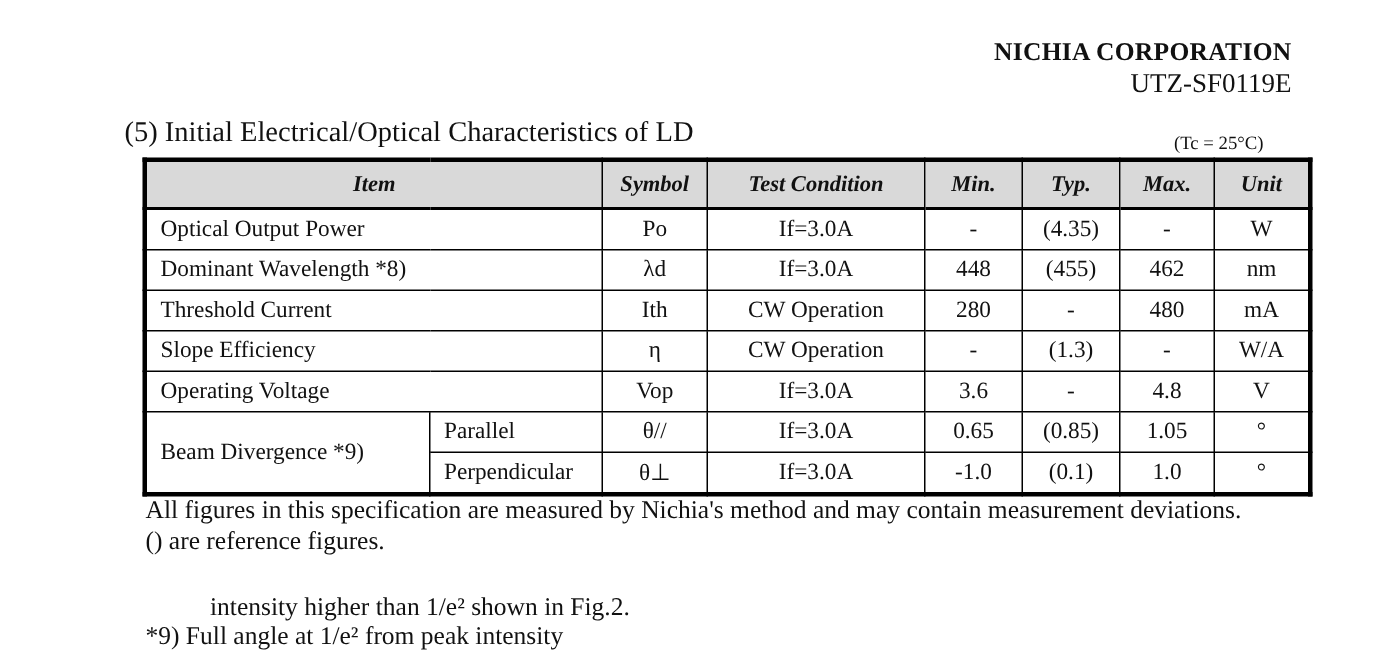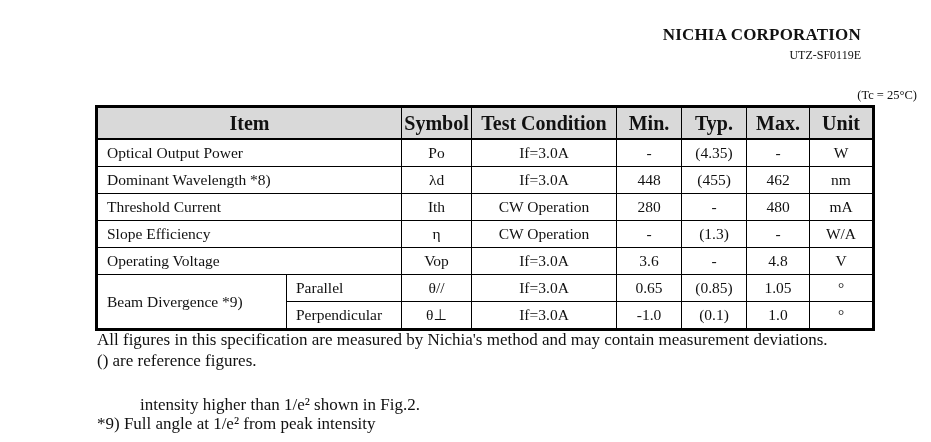--- a/index.html
+++ b/index.html
@@ -3,33 +3,33 @@
 <meta charset="utf-8">
 <style>
   html,body { margin:0; padding:0; background:#ffffff; }
   .page {
     position:relative; width:931px; height:442px; background:#ffffff;
     font-family:"Liberation Serif", serif; color:#111; overflow:hidden;
   }
   
   .corp-header { position:absolute; top:25px; right:70px; text-align:right; line-height:20px; }
   .corp-name { font-weight:bold; font-size:17px; letter-spacing:0.2px; }
-  .doc-number { font-size:12px; }
+  .doc-number { font-size:18px; }
 
   
   .sec-title { position:absolute; left:83px; top:78px; font-size:19px; white-space:nowrap; }
-  .sec-cond  { position:absolute; left:820px; top:88px; width:97px; text-align:right; font-size:12.5px; white-space:nowrap; }
+  .sec-cond  { position:absolute; left:764px; top:88px; width:97px; text-align:center; font-size:12.5px; white-space:nowrap; }
 
   
   .tbl-wrap { position:absolute; left:95px; top:105px; }
   table.spec { border-collapse:collapse; table-layout:fixed; width:777px; border:3px solid #000; }
   table.spec th, table.spec td { border:1px solid #000; overflow:hidden; white-space:nowrap; padding:0; }
   table.spec th {
-    background:#d9d9d9; height:30px; font-size:20px; font-weight:bold;
-    text-align:center; border-bottom:2px solid #000;
+    background:#d9d9d9; height:30px; font-size:15px; font-weight:bold;
+    text-align:center; border-bottom:2px solid #000;font-style:italic;
   }
   table.spec td { height:26px; font-size:15.5px; text-align:center;margin-left:48px; }
   table.spec td.item { text-align:left; padding-left:9px; }
   table.spec td.subitem { text-align:left; padding-left:9px; }
 
   
   .watermark {
     position:absolute; left:388px; top:200px; font-family:"Liberation Sans", sans-serif;
     font-weight:bold; font-size:30px; color:#9cb9d3; opacity:0.55; letter-spacing:1px;
     pointer-events:none;
@@ -47,20 +47,21 @@
 </head>
 <body>
 
 <div class="page">
 
   <div class="corp-header">
     <div class="corp-name">NICHIA CORPORATION</div>
     <div class="doc-number">UTZ-SF0119E</div>
   </div>
 
+  <div class="sec-title">(5) Initial Electrical/Optical Characteristics of LD</div>
   <div class="sec-cond">(Tc = 25°C)</div>
 
   <div class="tbl-wrap">
     <table class="spec">
       <colgroup>
         <col style="width:190px">
           <col style="width:115px">
           <col style="width:70px">
         <col style="width:145px">
           <col style="width:65px">

